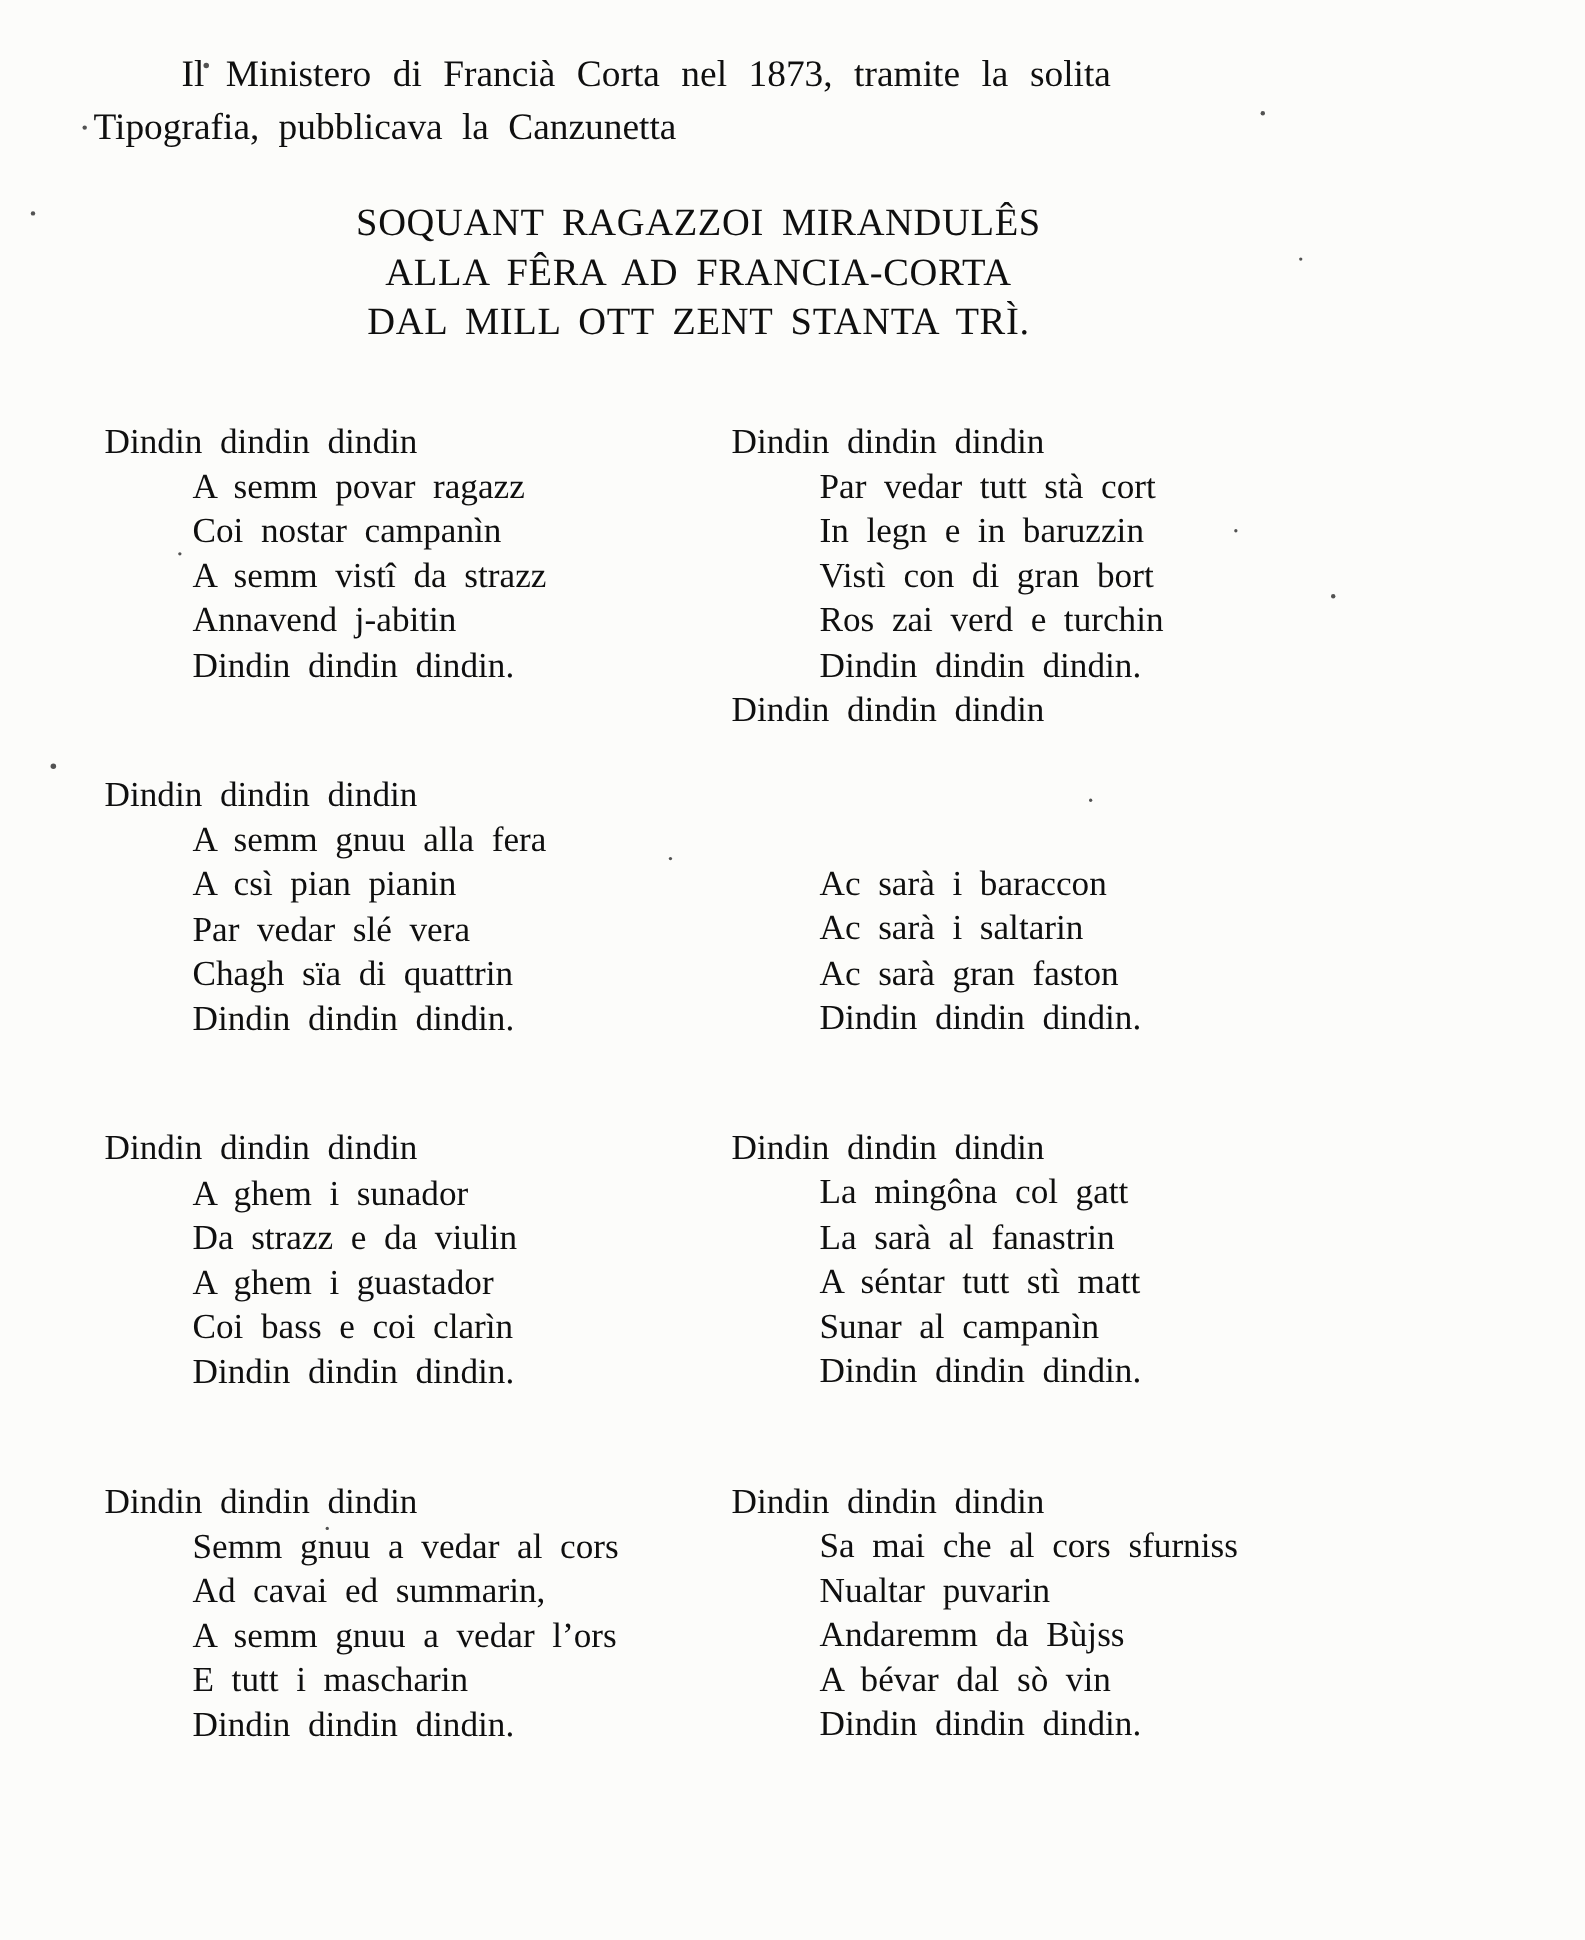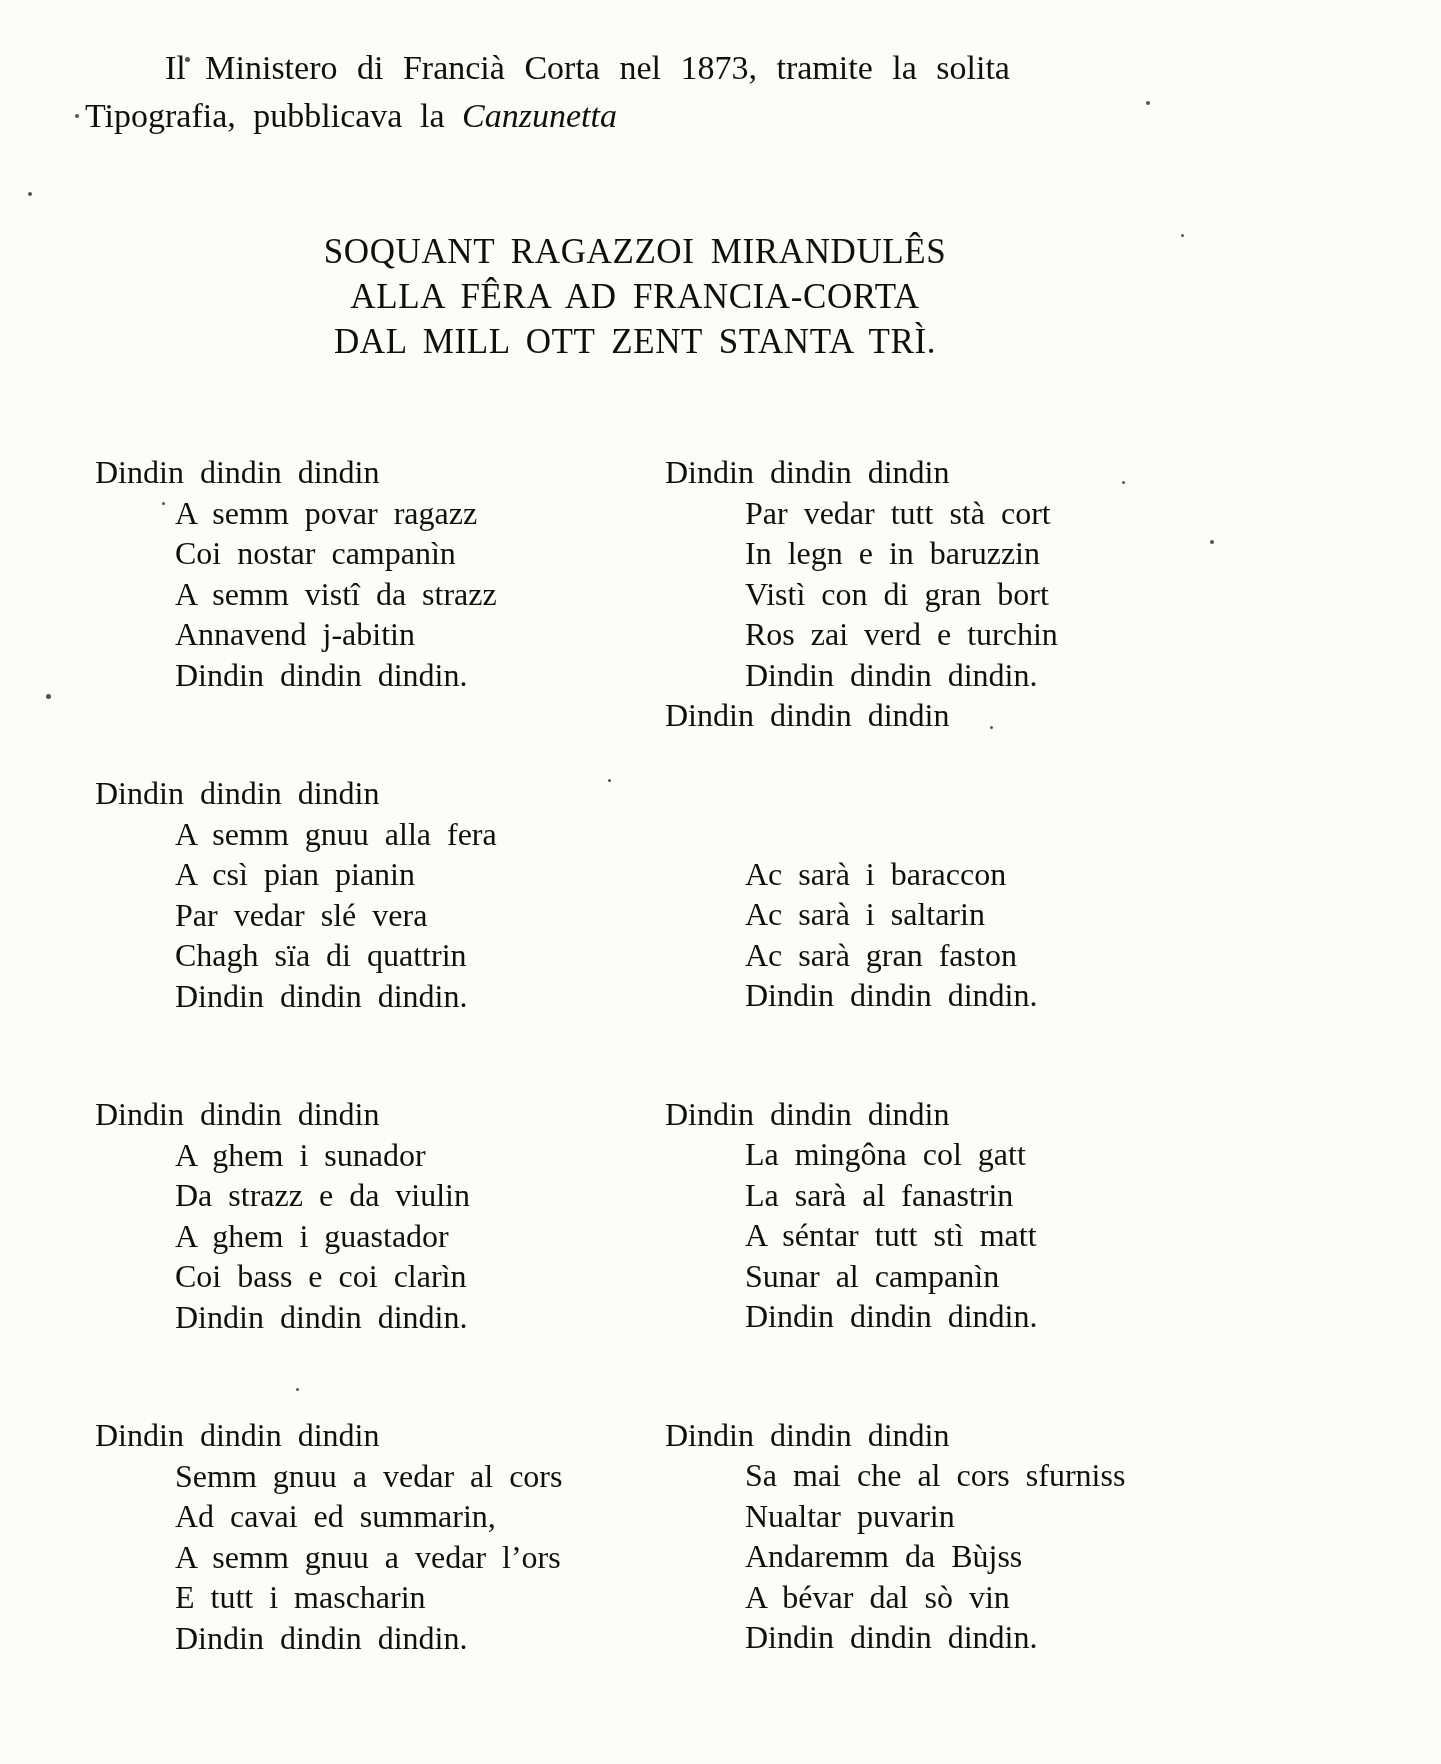--- a/index.html
+++ b/index.html
@@ -14,38 +14,38 @@
   .page{position:relative;width:100%;height:100%;}
 
   
   .intro{
     margin:44px 150px 16px 85px;
     font-size:34px;
     line-height:48px;
   }
   .intro .l1{padding-left:80px;word-spacing:11px;}
   .intro .l2{word-spacing:9px;}
-  .italic{font-style:italic;}
+  .italic{}
 
   
   .title-block{
-    margin-top:89px;
+    margin-top:40px;
     margin-left:40px;
     width:1190px;
     text-align:center;
     font-size:35px;
     line-height:45px;
     letter-spacing:0.6px;
     word-spacing:7px;
   }
 
   
   .cols{
     display:flex;
-    margin-top:88px;
+    margin-top:66px;
     margin-left:95px;
   }
   .col-left{width:570px;flex:0 0 auto;}
   .col-right{width:640px;flex:0 0 auto;}
   .verse{
     margin-bottom:78px;
     font-size:32px;
     line-height:40.5px;
     word-spacing:8px;
   }

